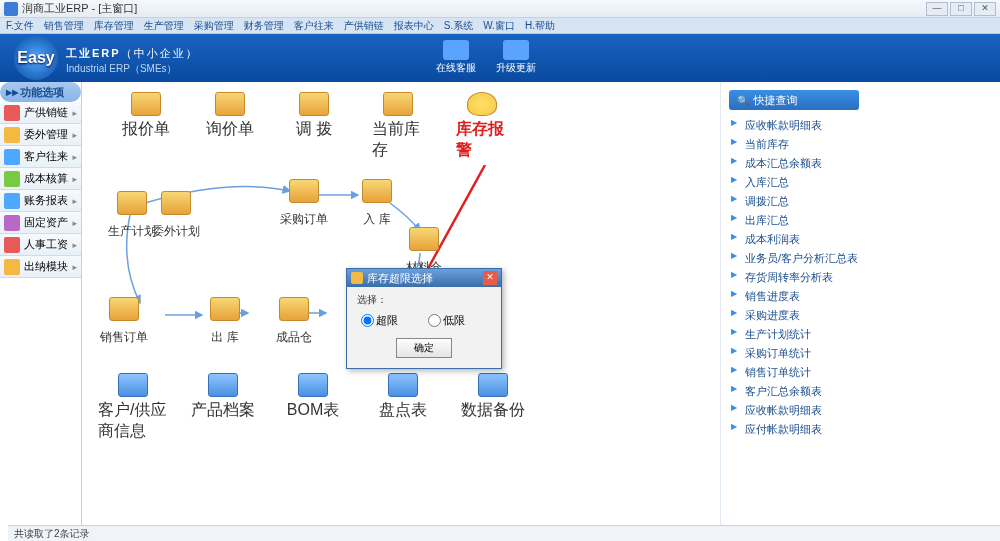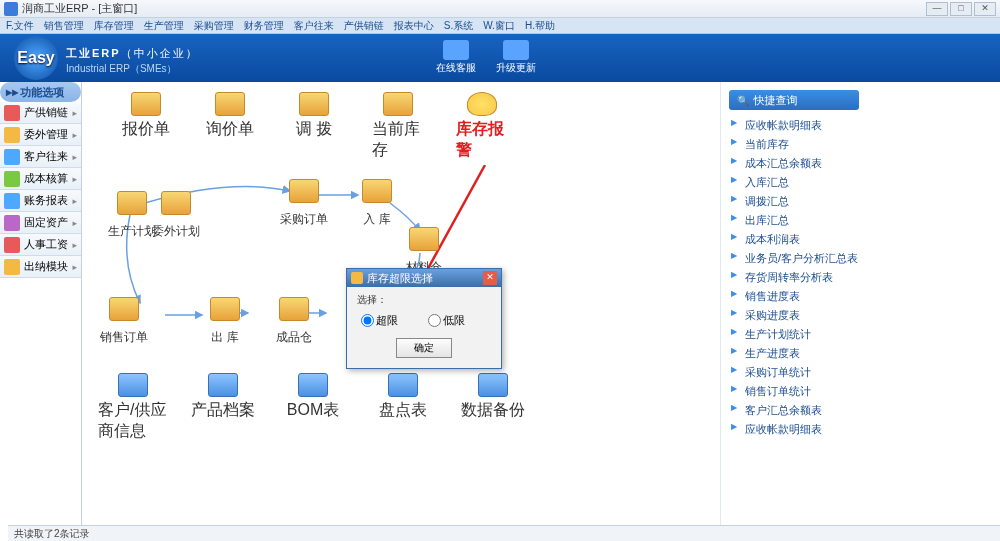--- a/index.html
+++ b/index.html
@@ -289,23 +289,23 @@
           <li>成本汇总余额表</li>
           <li>入库汇总</li>
           <li>调拨汇总</li>
           <li>出库汇总</li>
           <li>成本利润表</li>
           <li>业务员/客户分析汇总表</li>
           <li>存货周转率分析表</li>
           <li>销售进度表</li>
           <li>采购进度表</li>
           <li>生产计划统计</li>
-          <li>生产进度表</li>
           <li>采购订单统计</li>
           <li>销售订单统计</li>
           <li>客户汇总余额表</li>
           <li>应收帐款明细表</li>
+          <li>应付帐款明细表</li>
         </ul>
     </div>
   </div>
 </div>
 
 <div class="status">共读取了2条记录</div>
 
 </body></html>

